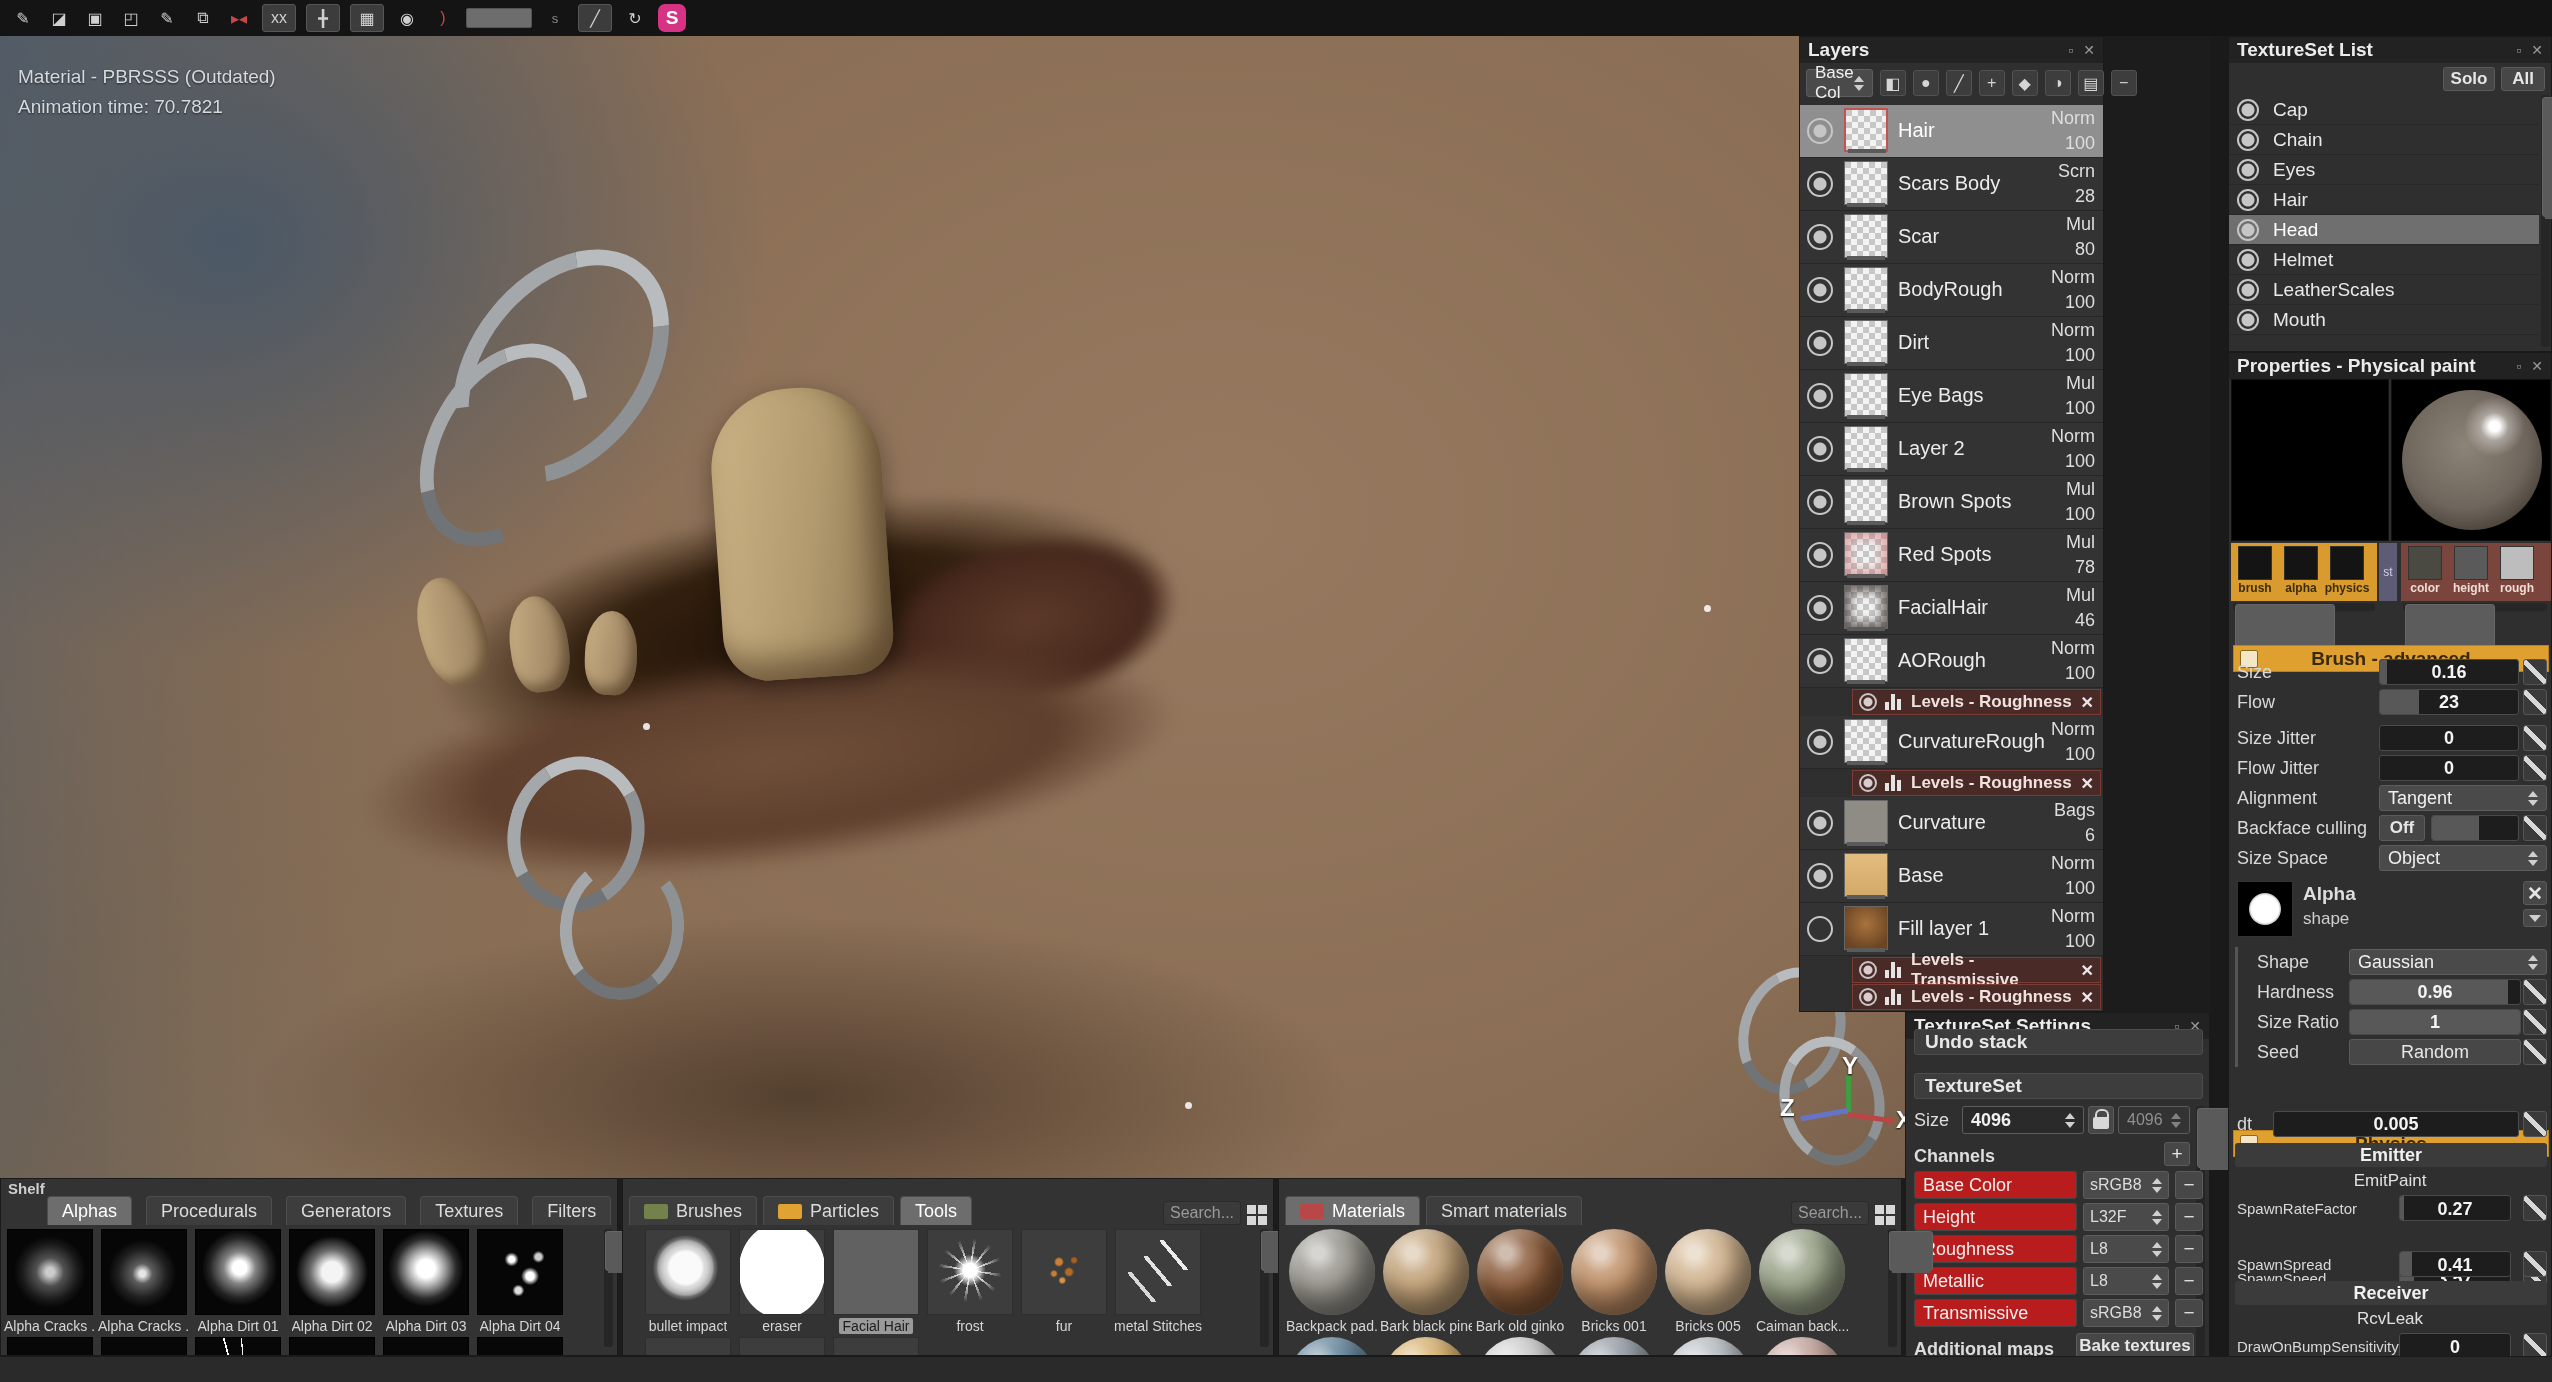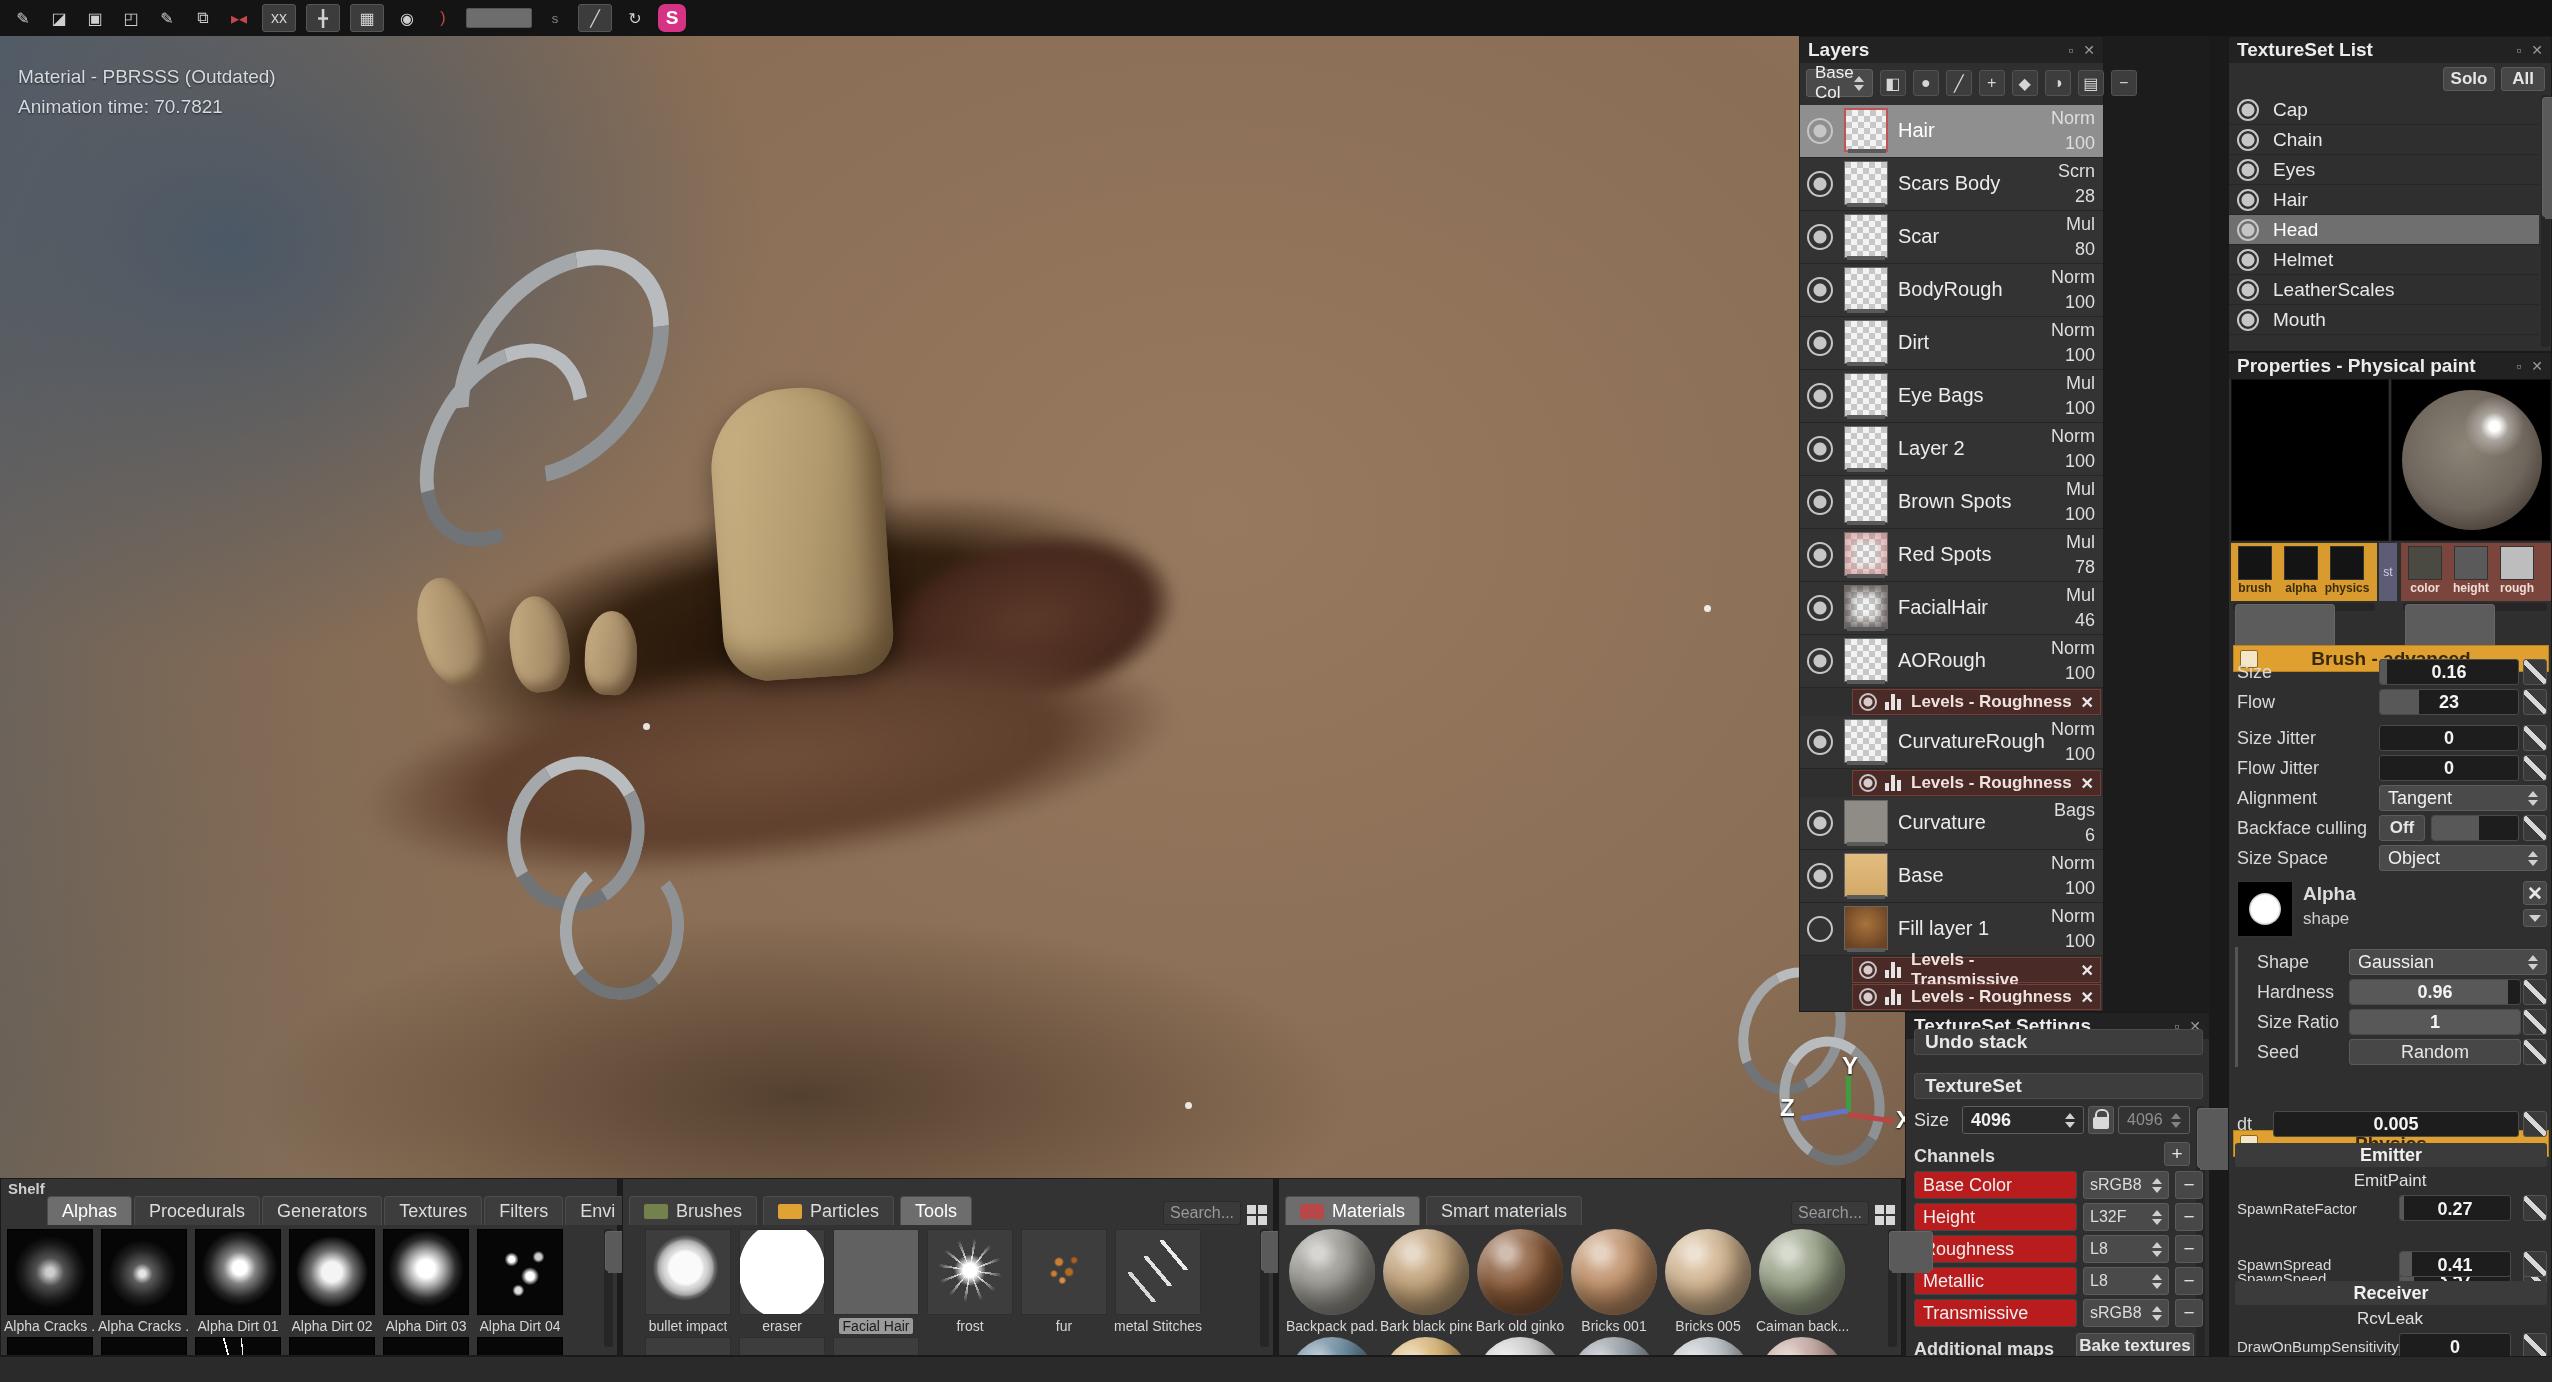--- a/index.html
+++ b/index.html
@@ -960,21 +960,21 @@
       </div>
     <span class="pencil"></span>
   </div>
 
 </div>
 
 <span id="shelf-title">Shelf</span>
 
 <div class="shpanel" style="left:0;width:618px;">
   <div class="tabs">
-    <span style="display:flex;gap:2px;align-items:flex-end;padding-left:40px;">
+    <span style="display:flex;gap:14px;align-items:flex-end;padding-left:40px;">
 
         <div class="tab active">
           <span>Alphas</span>
         </div>
 
         <div class="tab">
           <span>Procedurals</span>
         </div>
 
         <div class="tab">

